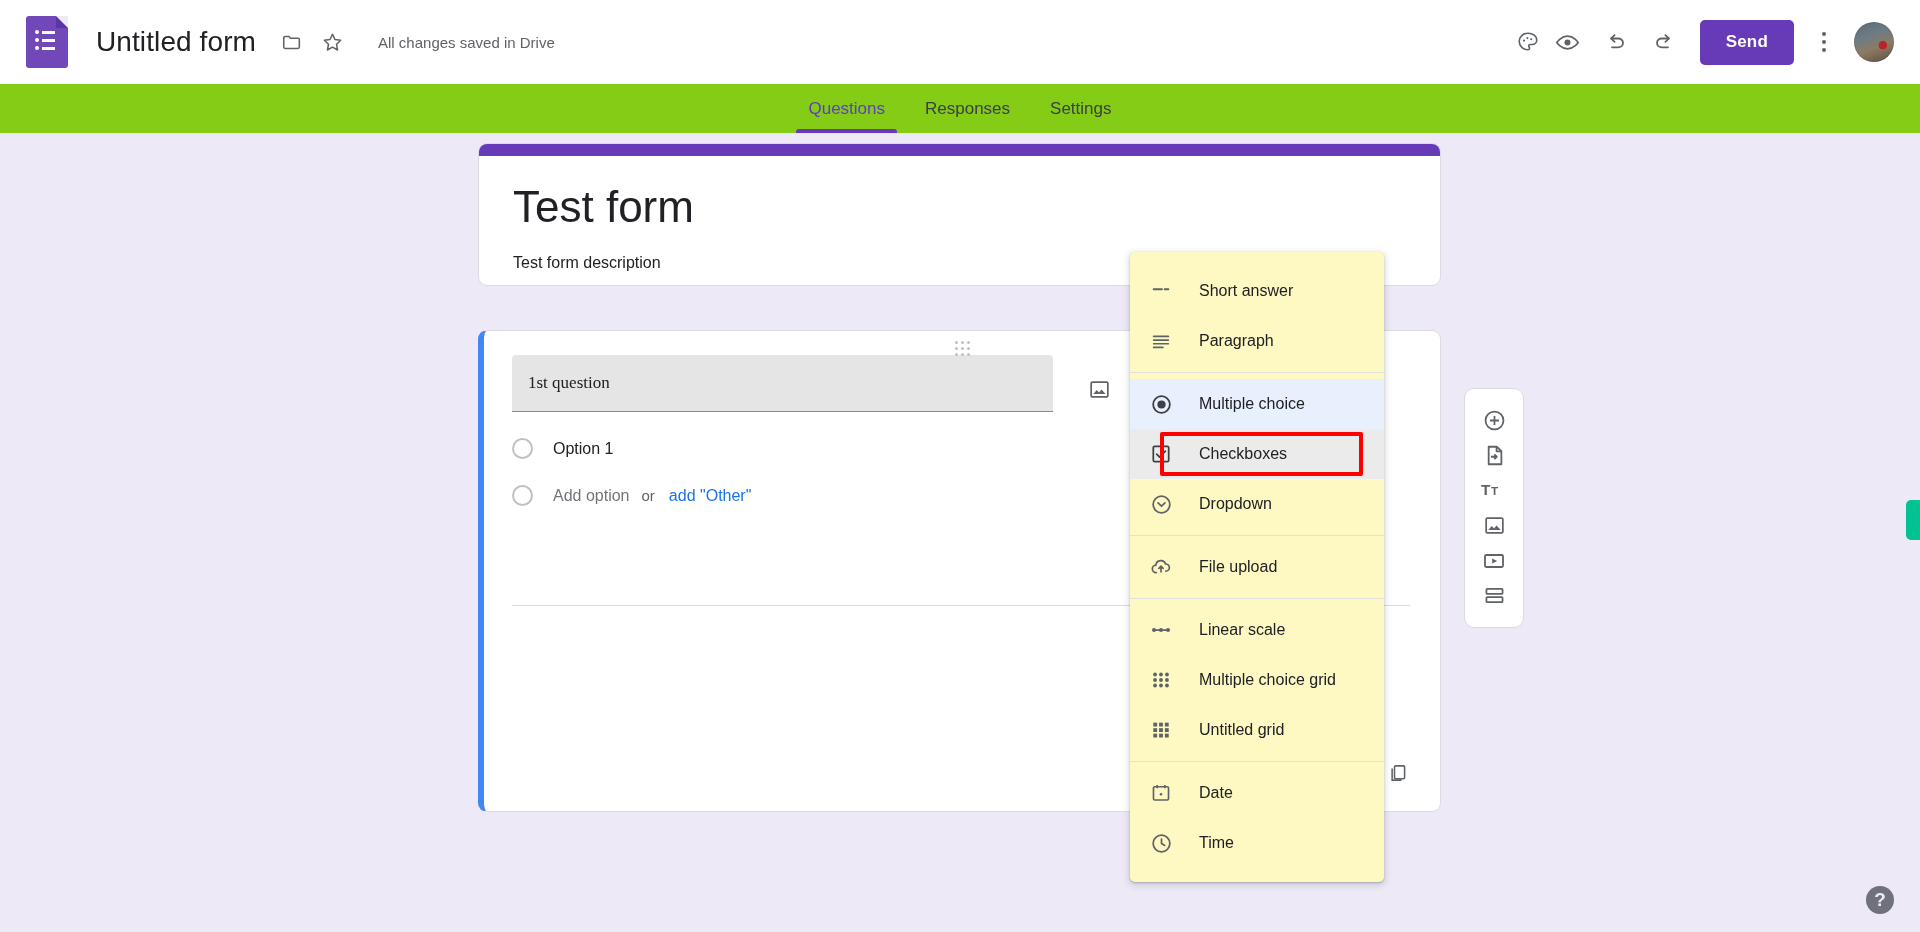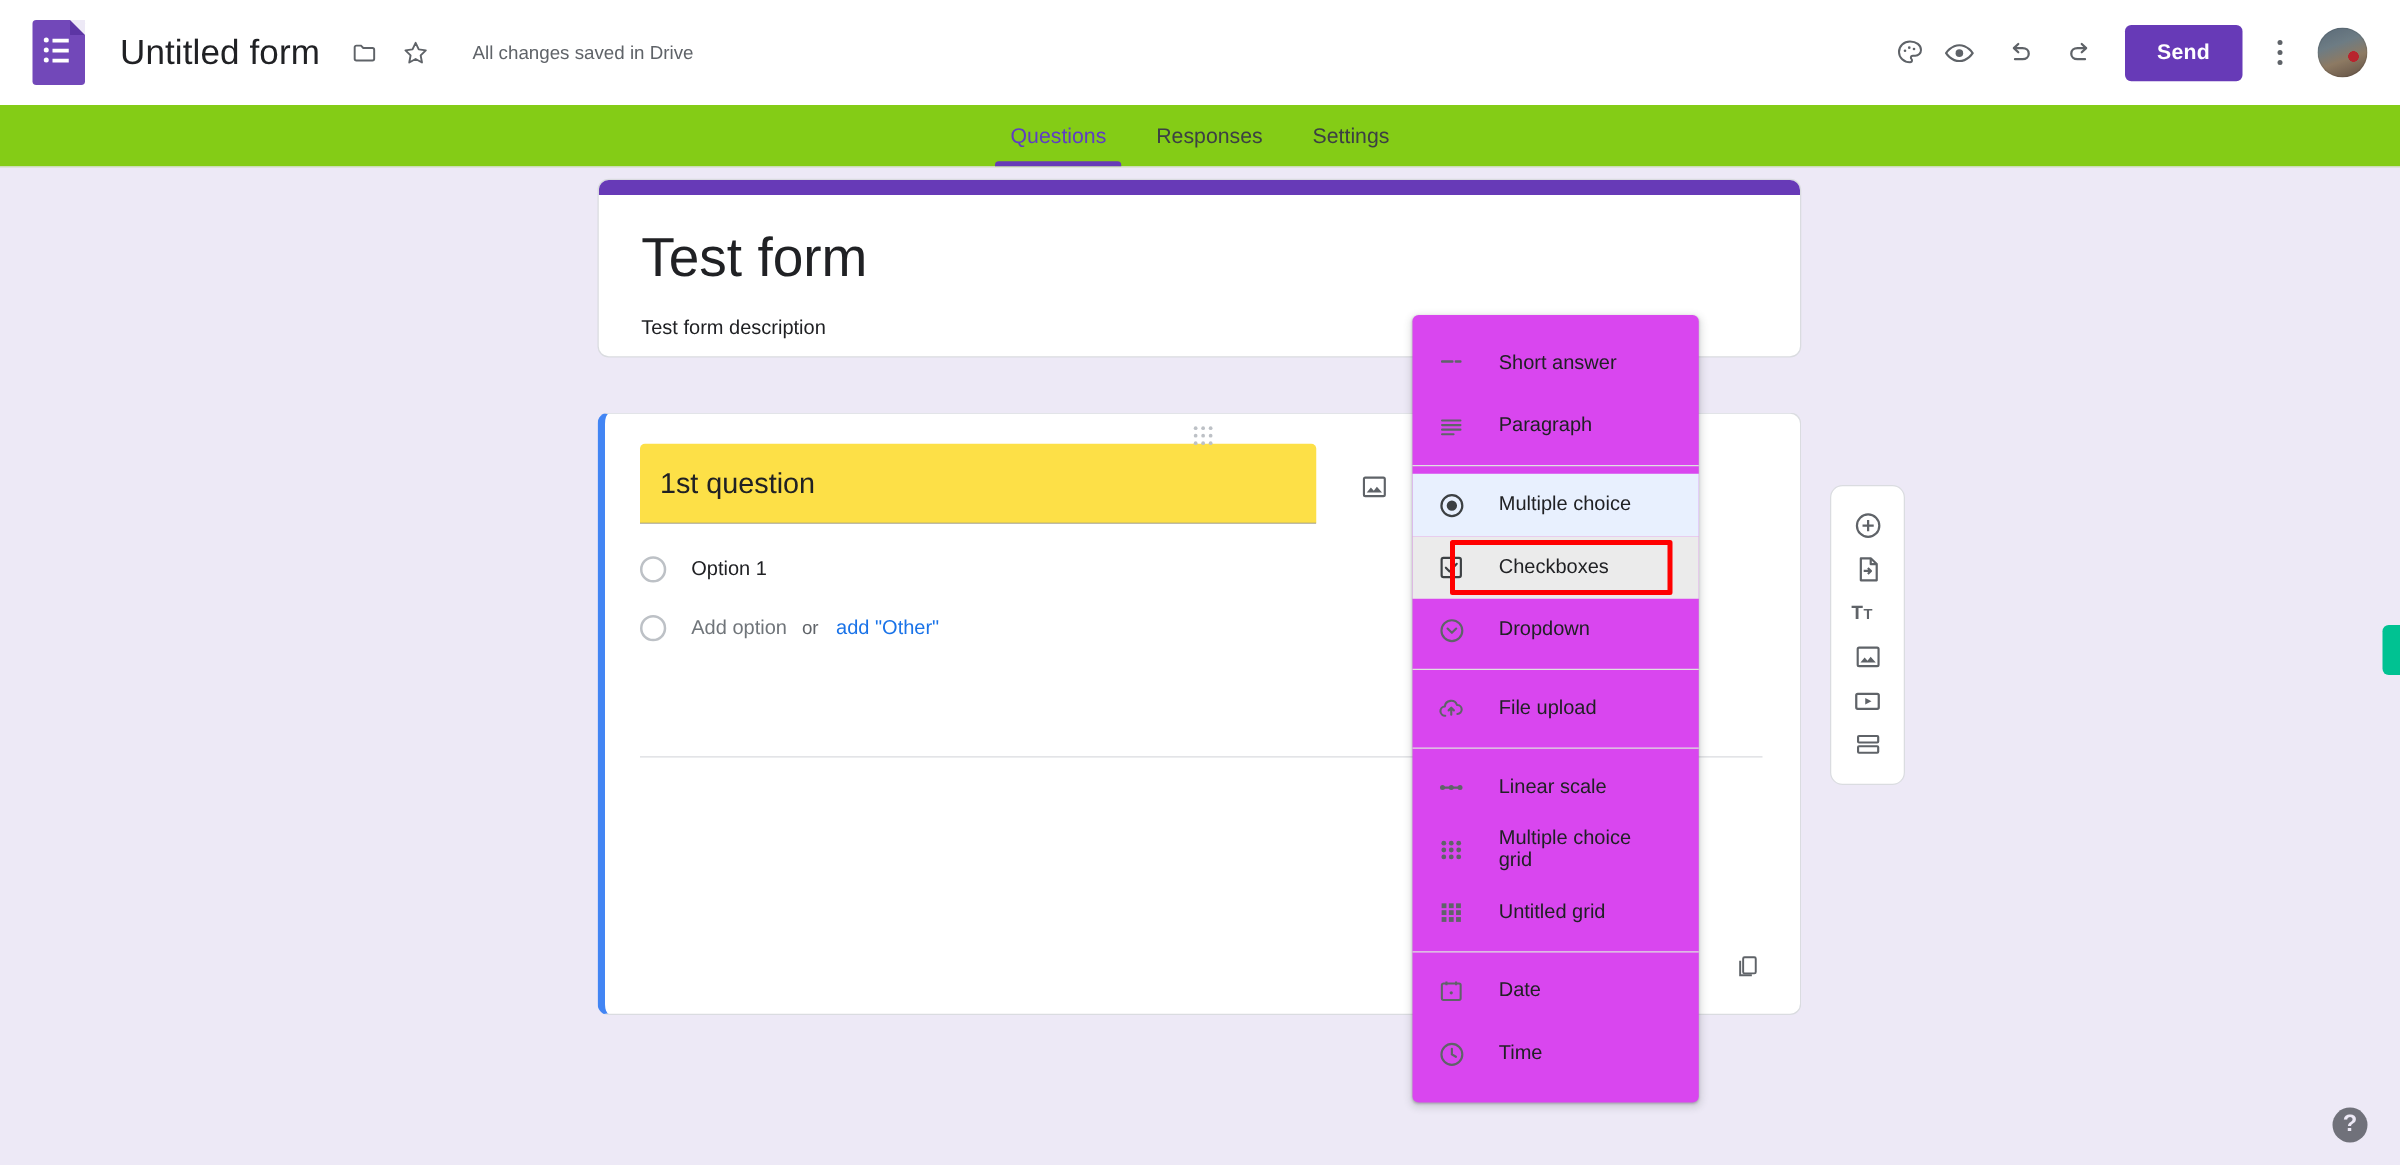--- a/index.html
+++ b/index.html
@@ -92,23 +92,23 @@
   .drag-handle{
     position:absolute; left:0; right:0; top:10px;
     display:flex; justify-content:center; gap:3px;
   }
   .drag-handle .col{display:flex;flex-direction:column;gap:3px;}
   .drag-handle span{width:3px;height:3px;border-radius:50%;background:#bdc1c6;display:block;}
 
   .q-row{ display:flex; align-items:flex-start; padding:24px 30px 0 28px; }
   .q-title-wrap{ flex:1; max-width:541px; }
   .q-title{
-    background:#fde047; border-bottom:1px solid #8a8a8a;
-    padding:18px 16px; font-size:23px; color:#202124;
-    border-radius:4px 4px 0 0; cursor:text;
+    background:#e5e5e5; border-bottom:1px solid #8a8a8a;
+    padding:18px 16px; font-size:17px; color:#202124;
+    border-radius:4px 4px 0 0; cursor:text;font-family:Liberation Serif, serif;
   }
   .q-img-btn{ margin-left:26px; margin-top:14px; }
 
   .opt-row{ display:flex; align-items:center; padding:0 0 0 28px; margin-top:26px; }
   .radio{
     width:21px;height:21px;border:2px solid #bdc1c6;border-radius:50%;
     flex:0 0 auto; background:#fff;
   }
   .opt-text{ margin-left:20px; font-size:16px; color:#202124; }
   .opt-text.placeholder{ color:#70757a;text-align:right; }
@@ -142,22 +142,22 @@
   
   .help-fab{
     position:absolute; right:26px; bottom:18px;
     width:28px;height:28px;border-radius:50%;background:#70717a;
     color:#ede9f6; font-size:19px; font-weight:bold;
     display:flex;align-items:center;justify-content:center;cursor:pointer;
   }
 
   
   .type-menu{
-    position:absolute; left:1130px; top:118px; width:229px;
-    background:#d946ef; border-radius:5px;
+    position:absolute; left:1130px; top:118px; width:254px;
+    background:#fef9c3; border-radius:5px;
     box-shadow:0 2px 6px 2px rgba(60,64,67,.15), 0 1px 2px rgba(60,64,67,.3);
     padding:8px 0 8px; z-index:40;
   }
   .menu-group + .menu-group{ border-top:1px solid #e0e0e0; }
   .menu-group{ padding:6px 0; }
   .menu-item{
     display:flex; align-items:center; height:50px; padding:0 26px 0 18px;
     cursor:pointer; position:relative;
   }
   .menu-item.selected{ background:#e8f0fe; }

